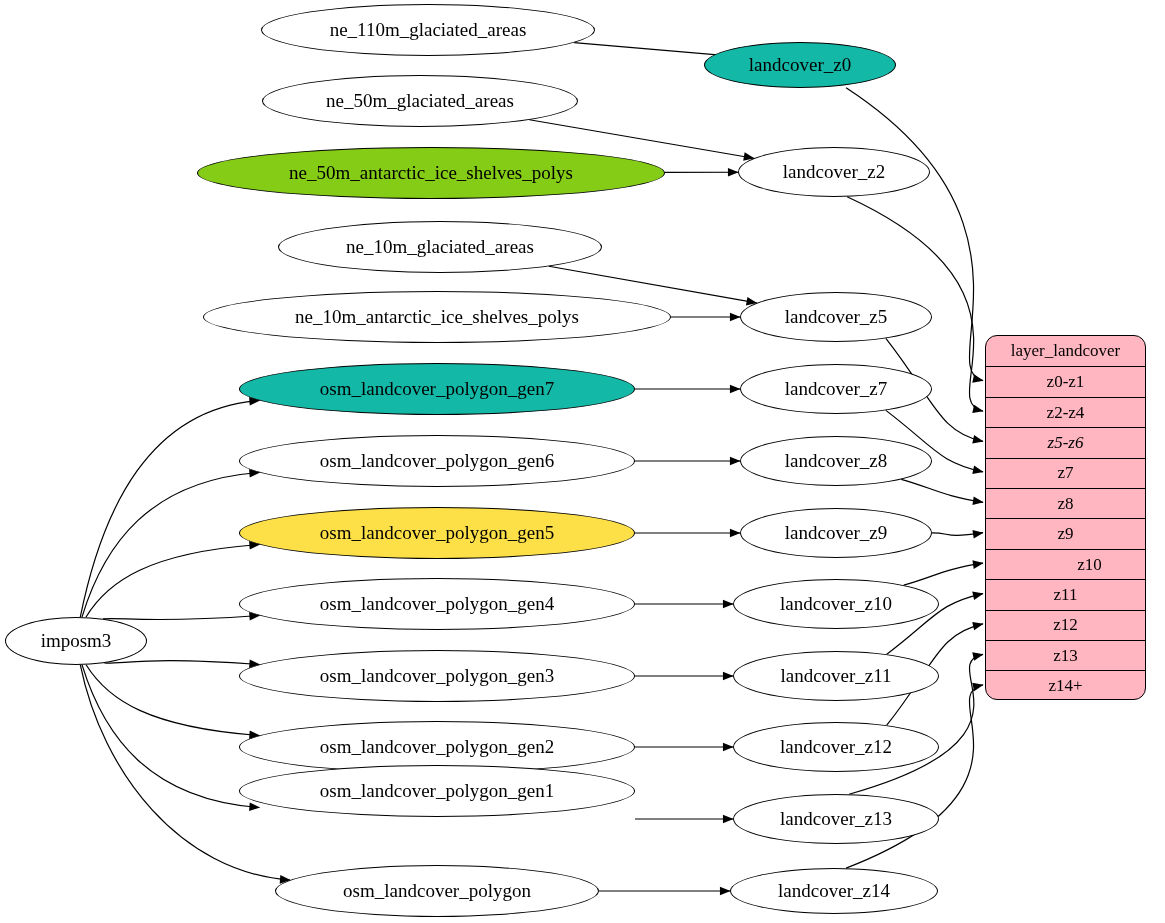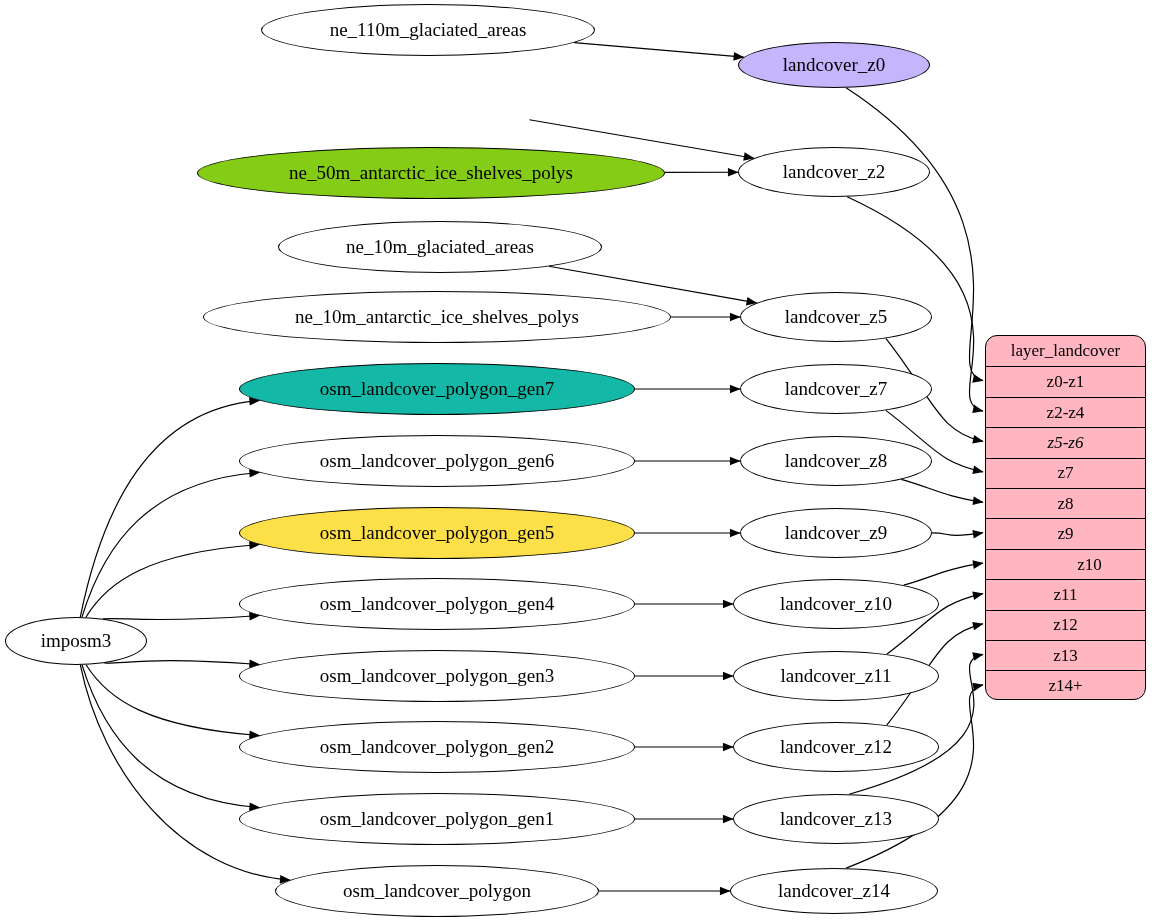--- a/index.html
+++ b/index.html
@@ -77,33 +77,34 @@
       <path d="M901.2674265882,479.33333893109585 C933.96045595292,488.5166700253242 943,496.2916666666667 983,502.2916666666667" fill="none" stroke="#000000" stroke-width="1.2" marker-end="url(#arrow)"></path>
       <path d="M931.9972137267487,532.8095293378437 C952.3983282360492,532.7690509360395 943,538.7083333333334 983,532.7083333333334" fill="none" stroke="#000000" stroke-width="1.2" marker-end="url(#arrow)"></path>
       <path d="M903.7334457808403,585.1659551272664 C935.4400674685041,576.3495730763599 943,569.1250000000001 983,563.1250000000001" fill="none" stroke="#000000" stroke-width="1.2" marker-end="url(#arrow)"></path>
       <path d="M886.7583385637685,654.2464263298135 C934.8791692818843,617.8235705319255 938,603.5416666666667 983,593.5416666666667" fill="none" stroke="#000000" stroke-width="1.2" marker-end="url(#arrow)"></path>
       <path d="M886.7583385637685,725.2464263298135 C934.8791692818843,664.4735705319255 938,633.9583333333334 983,623.9583333333334" fill="none" stroke="#000000" stroke-width="1.2" marker-end="url(#arrow)"></path>
       <path d="M849.1273600840769,794.2038753967436 C1053,736.6875 933,665.3750000000001 983,654.3750000000001" fill="none" stroke="#000000" stroke-width="1.2" marker-end="url(#arrow)"></path>
       <path d="M846.0938610098253,868.1560403147744 C1053,787.8958333333334 933,695.7916666666667 983,684.7916666666667" fill="none" stroke="#000000" stroke-width="1.2" marker-end="url(#arrow)"></path>
     </svg>
   <div id="node-layer">
       <div class="node" style="left: 261px; top: 4px; width: 334px; height: 52px; background: rgb(255, 255, 255); border-color: rgb(0, 0, 0);">ne_110m_glaciated_areas</div>
+      <div class="node" style="left: 262px; top: 75px; width: 316px; height: 52px; background: rgb(255, 255, 255); border-color: rgb(0, 0, 0);">ne_50m_glaciated_areas</div>
       <div class="node" style="left: 197px; top: 147px; width: 468px; height: 52px; background: #84cc16; border-color: rgb(0, 0, 0);">ne_50m_antarctic_ice_shelves_polys</div>
       <div class="node" style="left: 278px; top: 221px; width: 324px; height: 52px; background: rgb(255, 255, 255); border-color: rgb(0, 0, 0);">ne_10m_glaciated_areas</div>
       <div class="node" style="left: 203px; top: 291px; width: 468px; height: 52px; background: rgb(255, 255, 255); border-color: rgb(0, 0, 0);">ne_10m_antarctic_ice_shelves_polys</div>
       <div class="node" style="left: 239px; top: 363px; width: 396px; height: 52px; background: #14b8a6; border-color: rgb(0, 0, 0);">osm_landcover_polygon_gen7</div>
       <div class="node" style="left: 239px; top: 435px; width: 396px; height: 52px; background: rgb(255, 255, 255); border-color: rgb(0, 0, 0);">osm_landcover_polygon_gen6</div>
       <div class="node" style="left: 239px; top: 507px; width: 396px; height: 52px; background: #fde047; border-color: rgb(0, 0, 0);">osm_landcover_polygon_gen5</div>
       <div class="node" style="left: 239px; top: 578px; width: 396px; height: 52px; background: rgb(255, 255, 255); border-color: rgb(0, 0, 0);">osm_landcover_polygon_gen4</div>
       <div class="node" style="left: 239px; top: 650px; width: 396px; height: 52px; background: rgb(255, 255, 255); border-color: rgb(0, 0, 0);">osm_landcover_polygon_gen3</div>
       <div class="node" style="left: 239px; top: 721px; width: 396px; height: 52px; background: rgb(255, 255, 255); border-color: rgb(0, 0, 0);">osm_landcover_polygon_gen2</div>
-      <div class="node" style="left: 239px; top: 793px; width: 396px; height: 52px; background: rgb(255, 255, 255); border-color: rgb(0, 0, 0); text-align: center;">osm_landcover_polygon_gen1</div>
+      <div class="node" style="left: 239px; top: 765px; width: 396px; height: 52px; background: rgb(255, 255, 255); border-color: rgb(0, 0, 0); text-align: center;">osm_landcover_polygon_gen1</div>
       <div class="node" style="left: 275px; top: 865px; width: 324px; height: 52px; background: rgb(255, 255, 255); border-color: rgb(0, 0, 0);">osm_landcover_polygon</div>
       <div class="node" style="left: 5px; top: 617px; width: 142px; height: 48px; background: rgb(255, 255, 255); border-color: rgb(0, 0, 0);">imposm3</div>
-      <div class="node" style="left: 738px; top: 42px; width: 192px; height: 46px; background: #c4b5fd; border-color: rgb(0, 0, 0);">landcover_z0</div>
+      <div class="node" style="left: 704px; top: 42px; width: 192px; height: 46px; background: #14b8a6; border-color: rgb(0, 0, 0);">landcover_z0</div>
       <div class="node" style="left: 738px; top: 147px; width: 192px; height: 50px; background: rgb(255, 255, 255); border-color: rgb(0, 0, 0);">landcover_z2</div>
       <div class="node" style="left: 740px; top: 292px; width: 192px; height: 50px; background: rgb(255, 255, 255); border-color: rgb(0, 0, 0);">landcover_z5</div>
       <div class="node" style="left: 740px; top: 364px; width: 192px; height: 50px; background: rgb(255, 255, 255); border-color: rgb(0, 0, 0);">landcover_z7</div>
       <div class="node" style="left: 740px; top: 436px; width: 192px; height: 50px; background: rgb(255, 255, 255); border-color: rgb(0, 0, 0);">landcover_z8</div>
       <div class="node" style="left: 740px; top: 508px; width: 192px; height: 50px; background: rgb(255, 255, 255); border-color: rgb(0, 0, 0);">landcover_z9</div>
       <div class="node" style="left: 733px; top: 579px; width: 206px; height: 50px; background: rgb(255, 255, 255); border-color: rgb(0, 0, 0);">landcover_z10</div>
       <div class="node" style="left: 733px; top: 651px; width: 206px; height: 50px; background: rgb(255, 255, 255); border-color: rgb(0, 0, 0);">landcover_z11</div>
       <div class="node" style="left: 733px; top: 722px; width: 206px; height: 50px; background: rgb(255, 255, 255); border-color: rgb(0, 0, 0);">landcover_z12</div>
       <div class="node" style="left: 733px; top: 794px; width: 206px; height: 50px; background: rgb(255, 255, 255); border-color: rgb(0, 0, 0);">landcover_z13</div>
       <div class="node" style="left: 730px; top: 868px; width: 208px; height: 46px; background: rgb(255, 255, 255); border-color: rgb(0, 0, 0);">landcover_z14</div>

